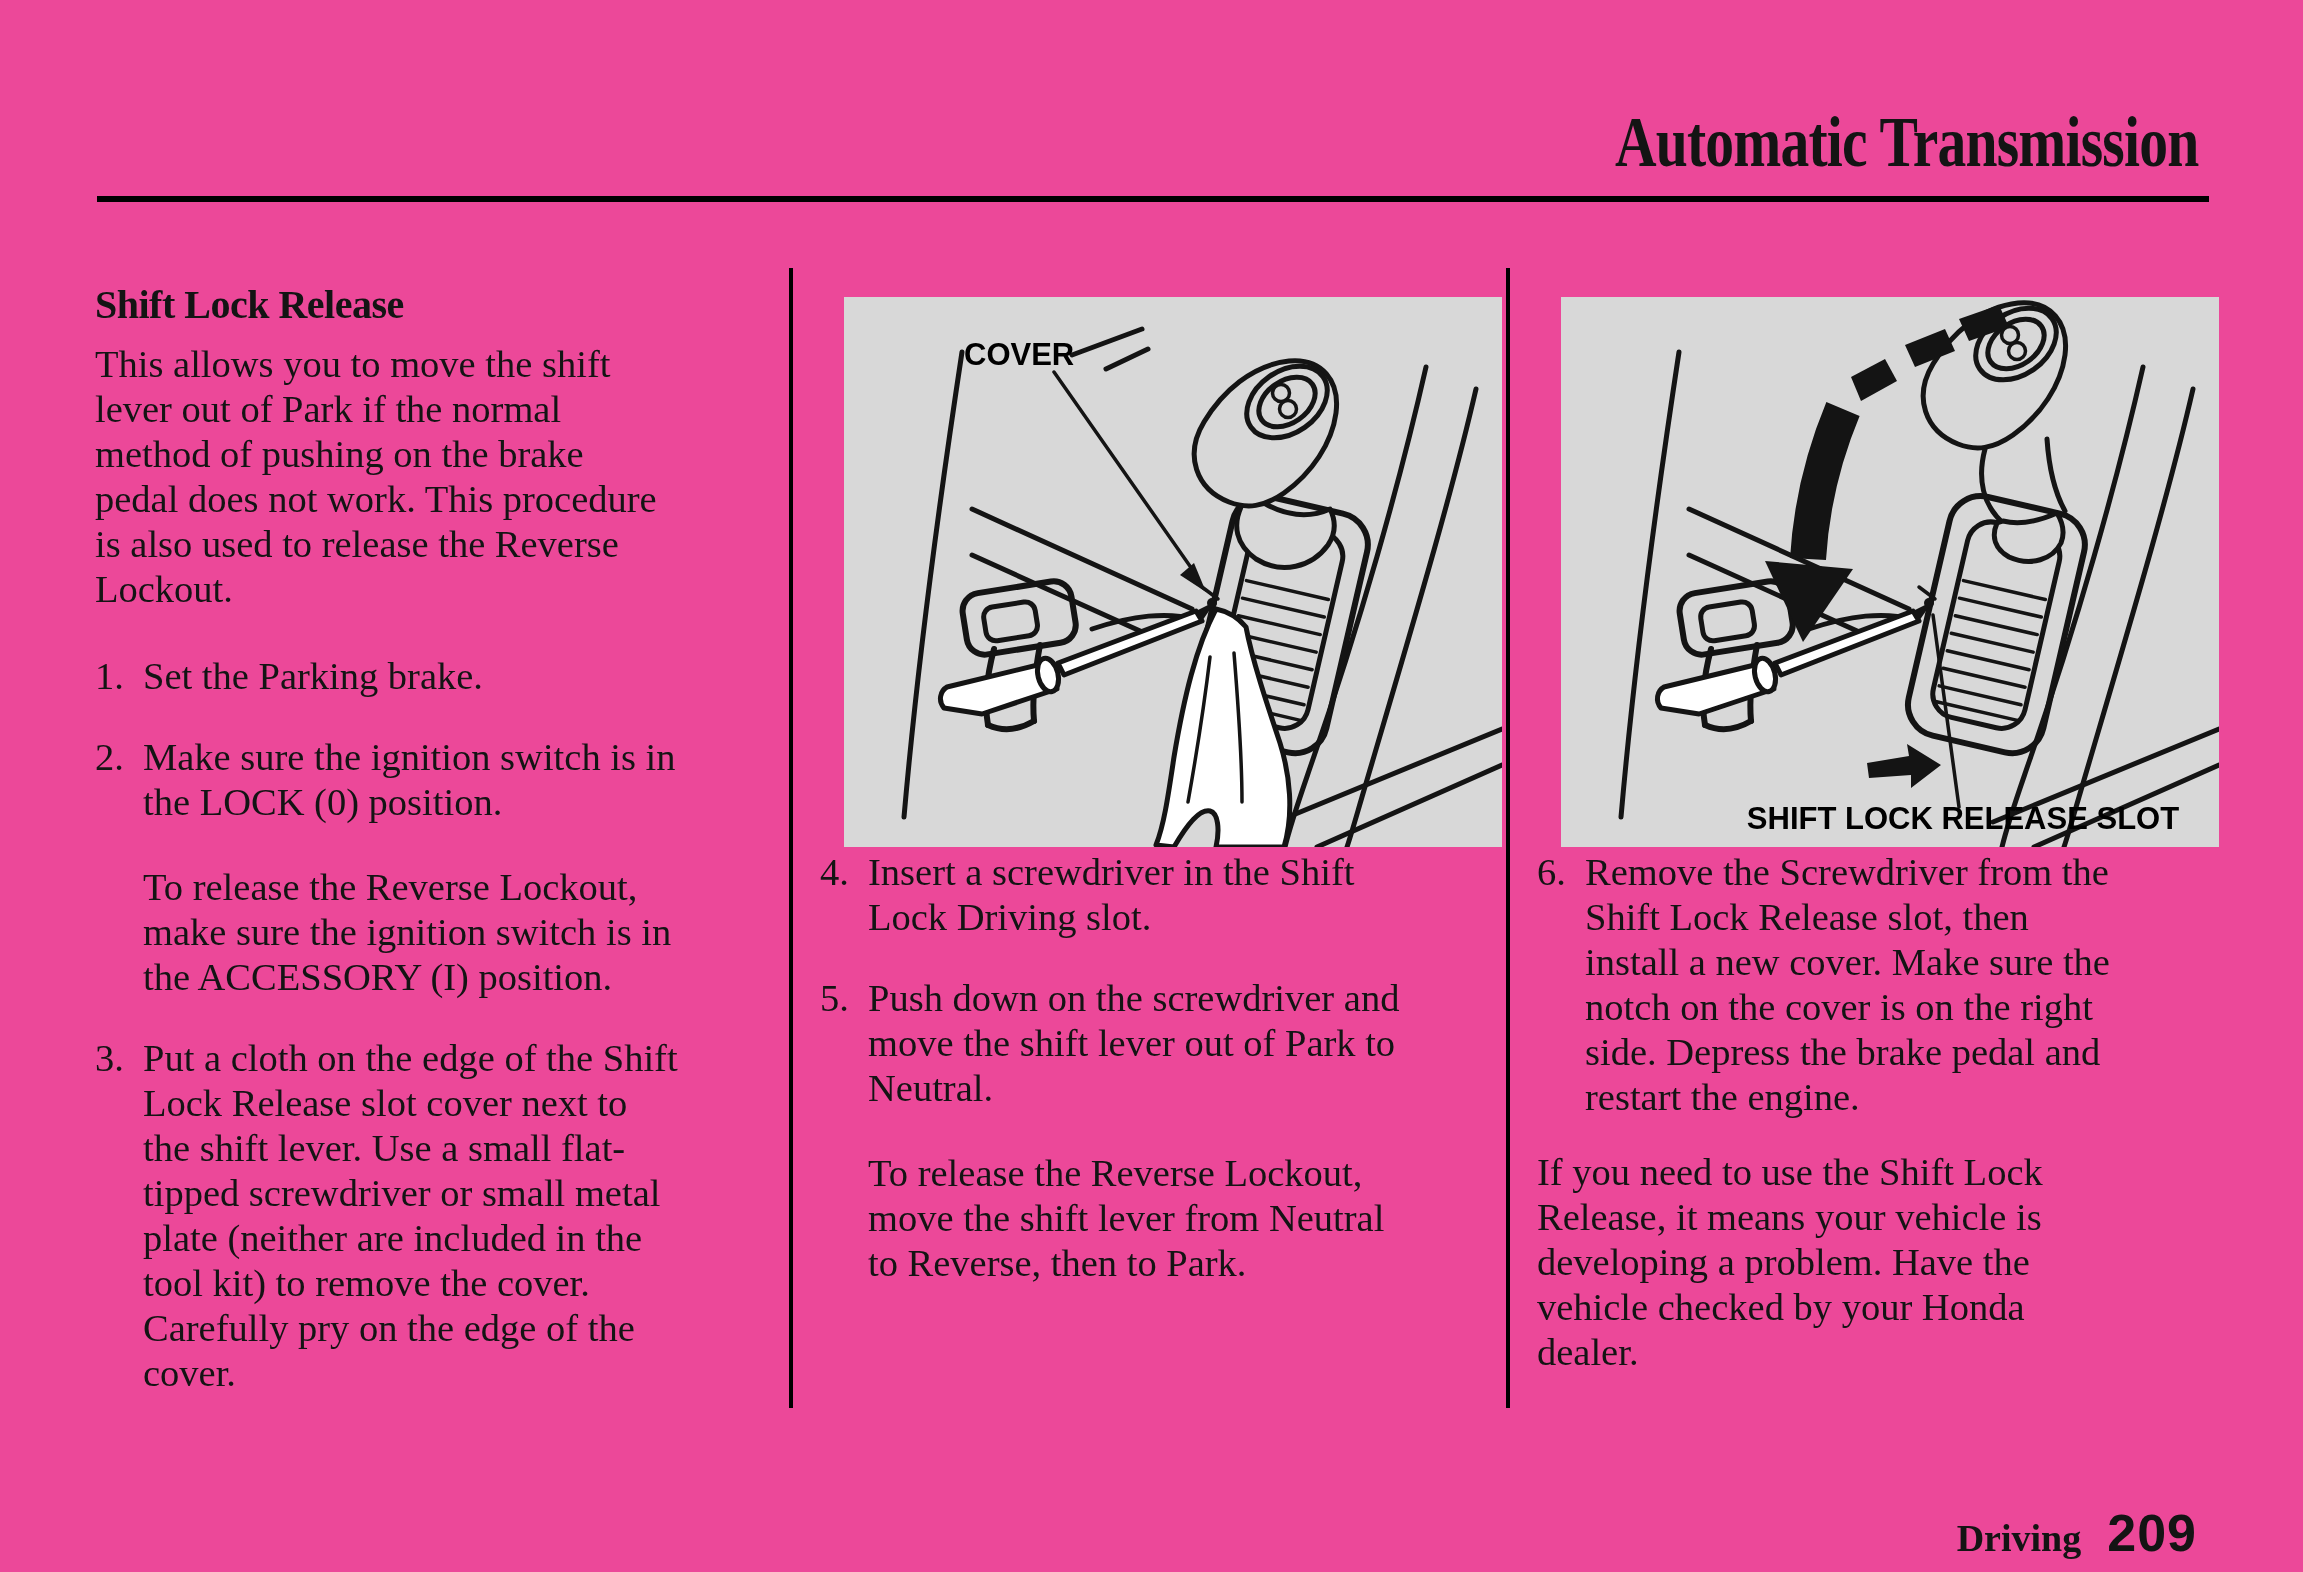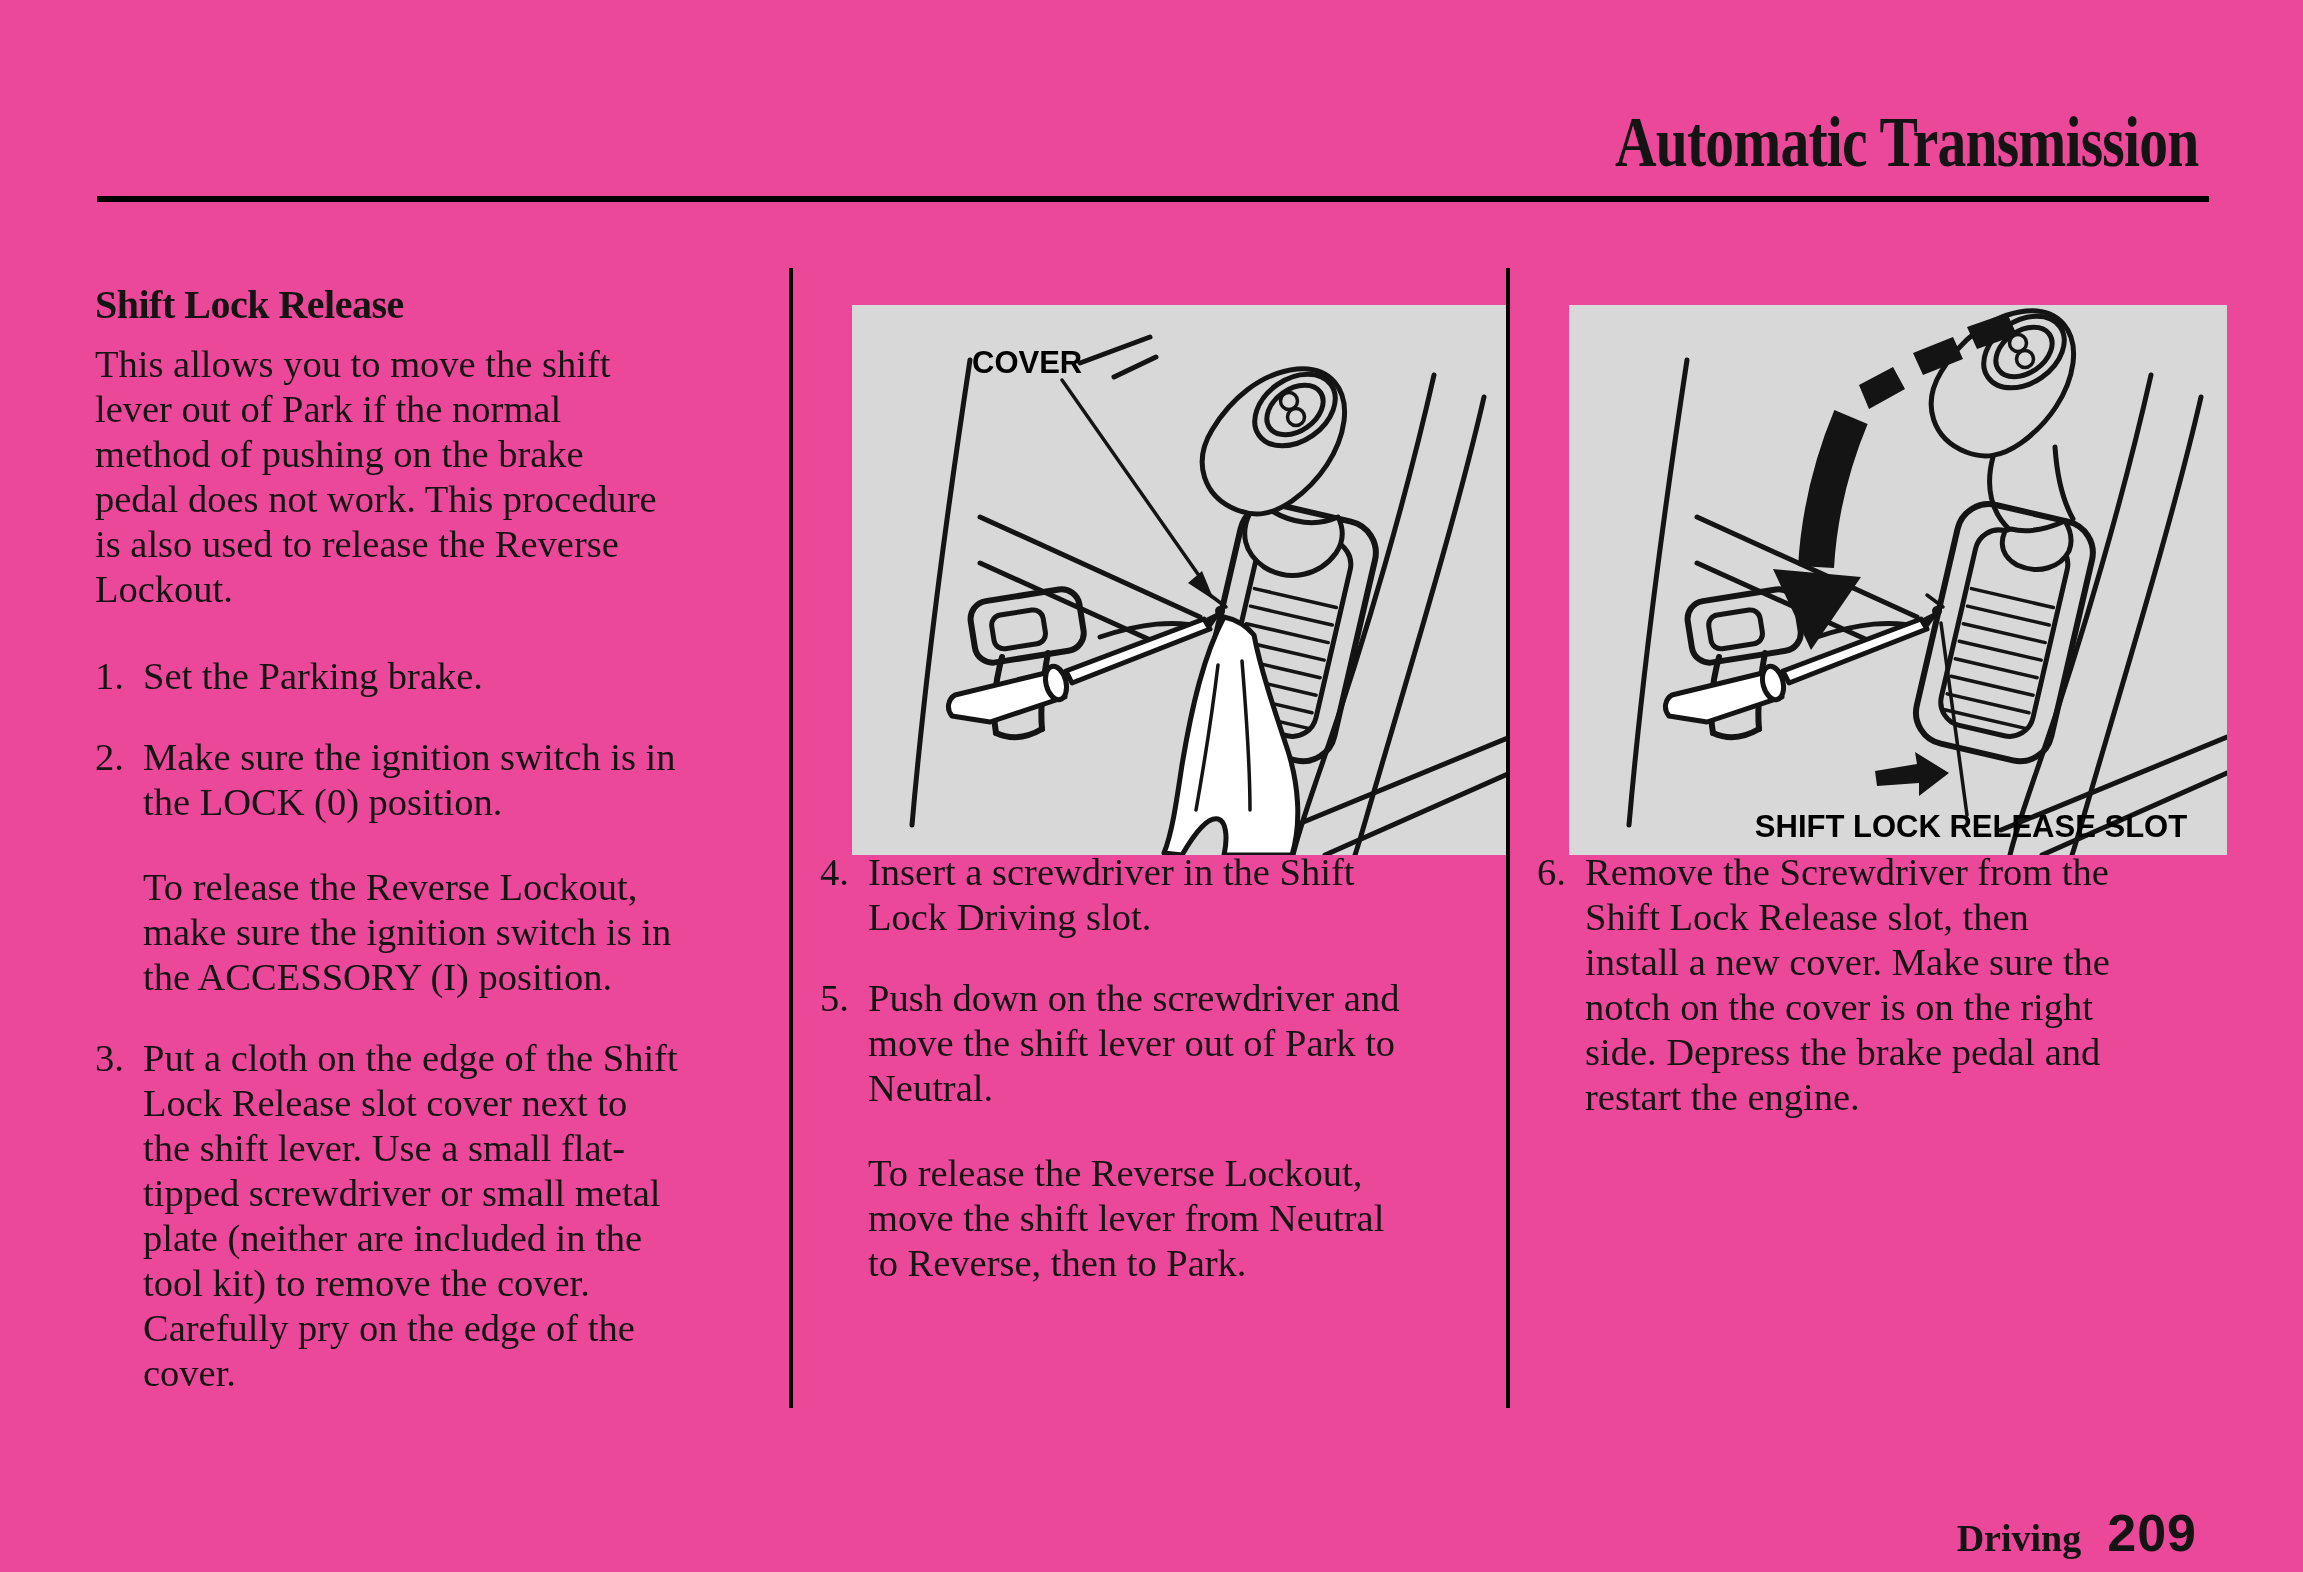--- a/index.html
+++ b/index.html
@@ -31,21 +31,21 @@
   }
   .para{margin:0 0 42px 0;white-space:pre-line;}
   .step{display:flex;margin:0 0 36px 0;}
   .step-num{width:48px;flex:0 0 48px;}
   .step-text{flex:1;white-space:pre-line;}
   .step-note{margin:40px 0 36px 48px;white-space:pre-line;}
   .closing{margin:30px 0 0 0;white-space:pre-line;}
   .divider{position:absolute;top:268px;width:4px;height:1140px;background:#000;}
   .divider-1{left:789px;}
   .divider-2{left:1506px;}
-  .fig{position:absolute;top:273px;width:658px;height:550px;margin:16px;padding:16px;}
+  .fig{position:absolute;top:273px;width:658px;height:550px;margin:8px;padding:16px;}
   .fig-mid{left:820px;}
   .fig-right{left:1537px;text-decoration:underline;}
   .fig svg{display:block;width:100%;height:100%;}
   .fig-label{
     font-family:"Liberation Sans", sans-serif;
     font-weight:bold;font-size:31px;
   }
   .footer{
     position:absolute;top:1467px;right:106px;
     display:flex;align-items:baseline;gap:26px;margin-top:36px;
@@ -282,20 +282,25 @@
   <div class="col col-right">
     <div class="step" style="margin-bottom:0">
       <span class="step-num">6.</span>
       <span class="step-text">Remove the Screwdriver from the
 Shift Lock Release slot, then
 install a new cover. Make sure the
 notch on the cover is on the right
 side. Depress the brake pedal and
 restart the engine.</span>
     </div>
+    <p class="closing">If you need to use the Shift Lock
+Release, it means your vehicle is
+developing a problem. Have the
+vehicle checked by your Honda
+dealer.</p>
   </div>
 
   <div class="footer">
     <span class="footer-section">Driving</span>
     <span class="footer-page">209</span>
   </div>
 
 </div>
 
 </body></html>

